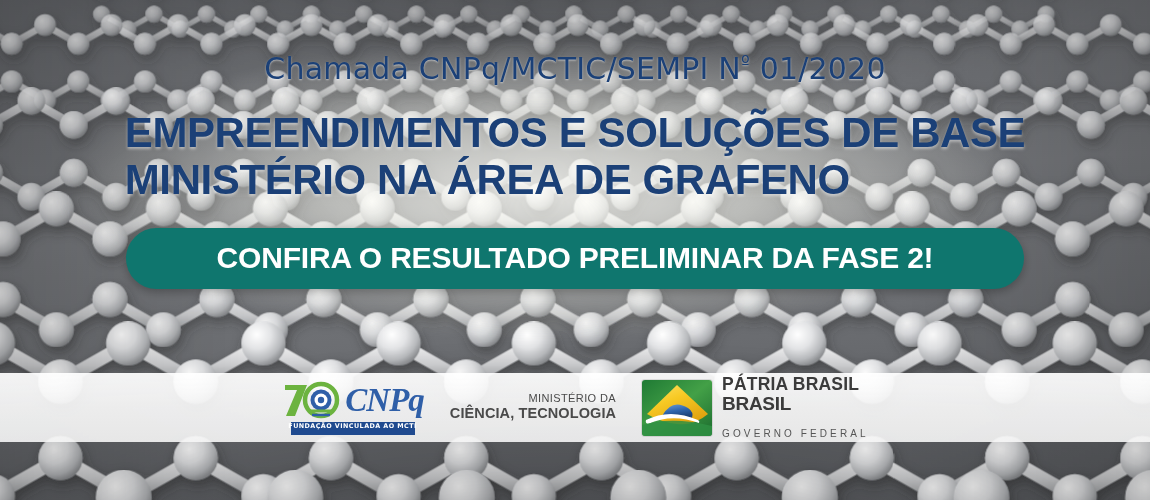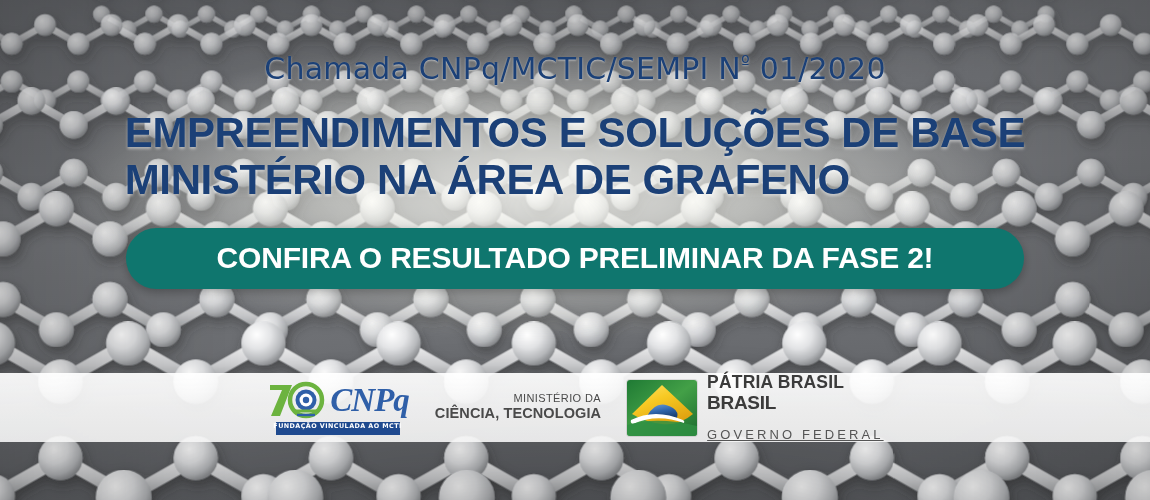--- a/index.html
+++ b/index.html
@@ -151,21 +151,21 @@
   .brasil-emblem{
     width:70px; height:56px;
     border-radius:3px;
     overflow:hidden;
     box-shadow:0 0 0 1px rgba(0,0,0,.10);
     display:block;
   }
   .brasil-text{ color:#3b3b3b; font-family:"Liberation Sans", sans-serif; line-height:1; }
   .brasil-text .b1{ display:block; font-size:17.5px; font-weight:700; letter-spacing:.2px; }
   .brasil-text .b2{ display:block; font-size:19px; font-weight:700; letter-spacing:-0.3px; margin-top:1px; }
-  .brasil-text .b3{ display:block; font-size:13px; font-weight:400; letter-spacing:3.1px; margin-top:16px; color:#555;text-decoration:underline; }
+  .brasil-text .b3{ display:block; font-size:10px; font-weight:400; letter-spacing:3.1px; margin-top:16px; color:#555; }
 </style>
 </head>
 <body>
 
 <div class="banner">
 
   <div class="bg-base"></div>
 
   <div class="lattice">
     <svg viewBox="0 0 1300 600" preserveAspectRatio="xMidYMid slice" aria-hidden="true">

